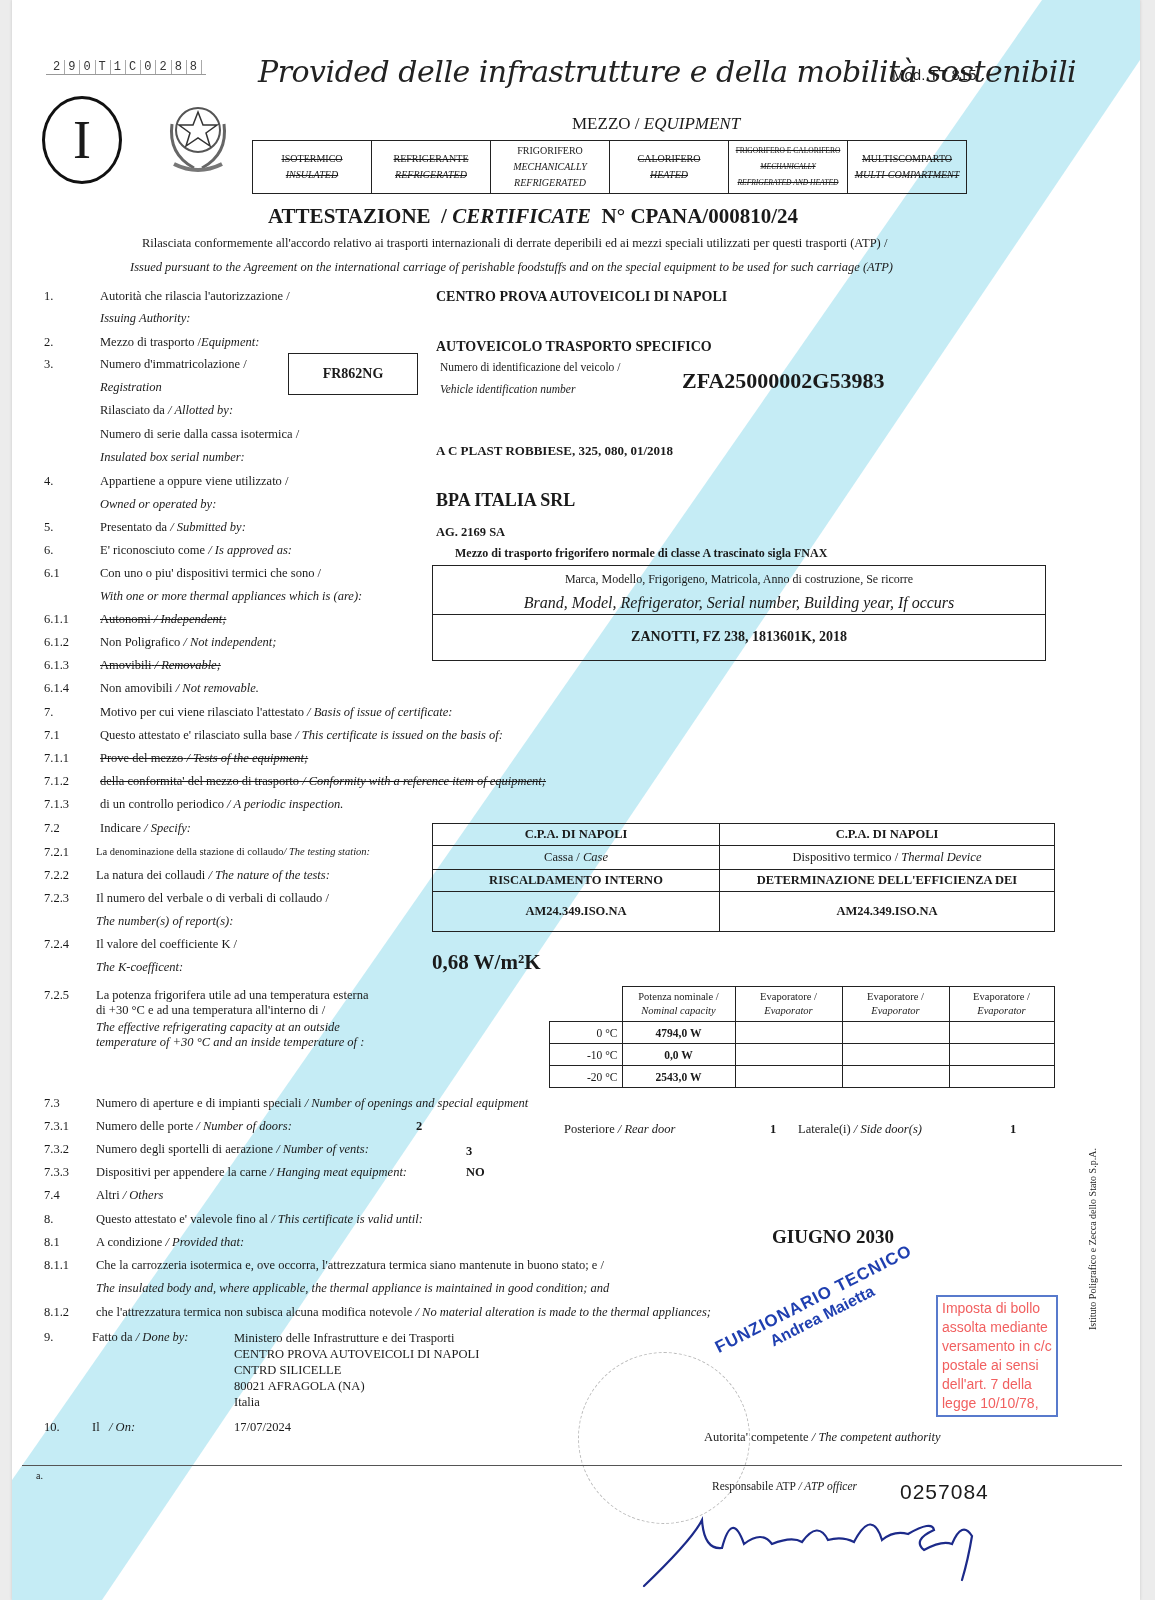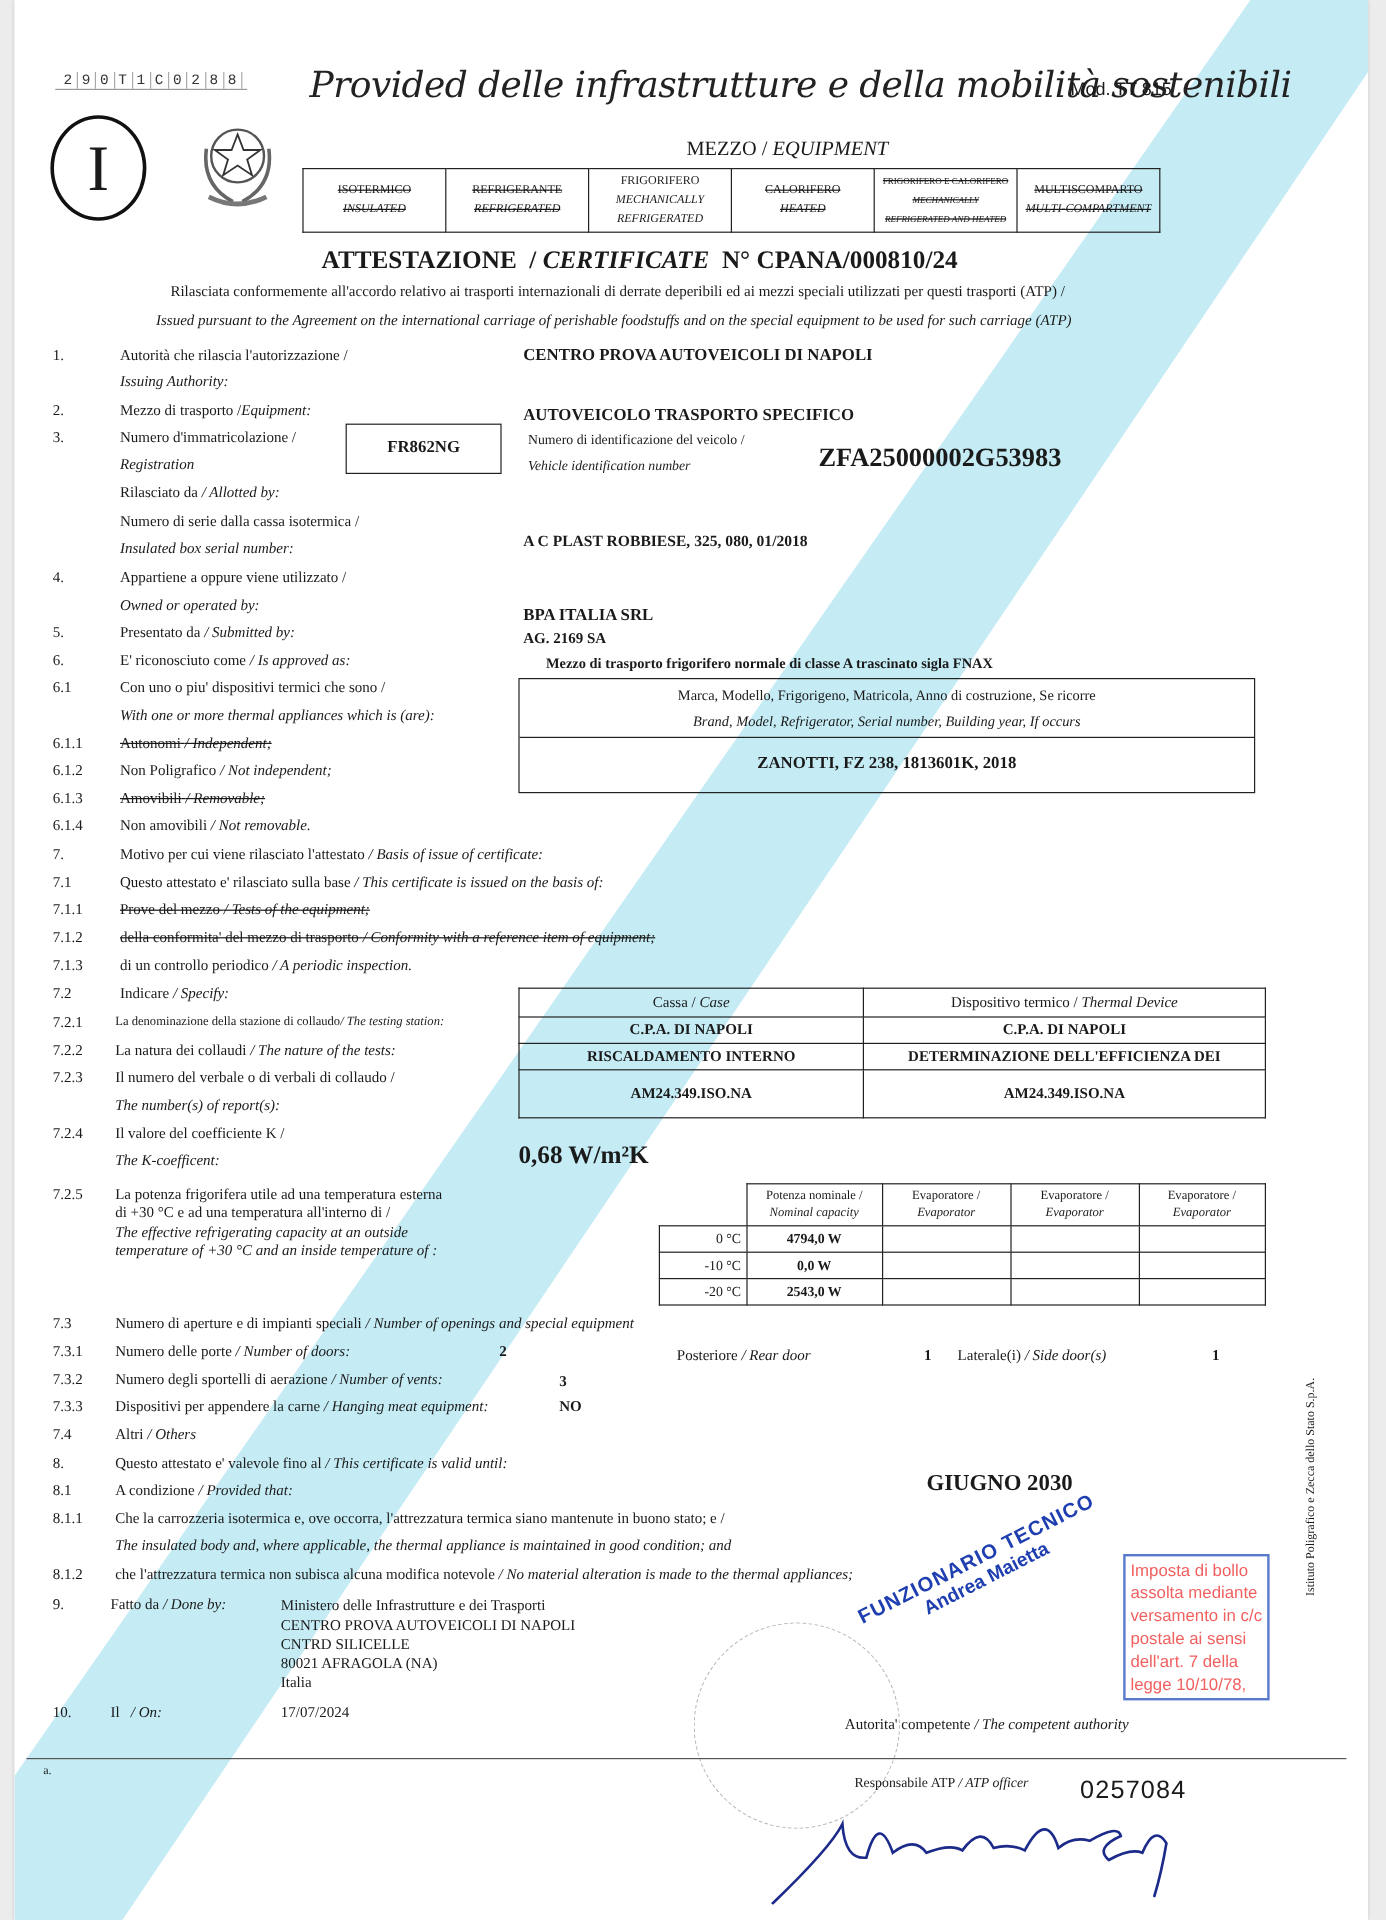--- a/index.html
+++ b/index.html
@@ -30,21 +30,21 @@
   .sub2 { left:118px; top:260px; font-size:12.5px; font-style:italic; }
   .row { font-size:12.5px; }
   .num { font-size:12.5px; }
   .val { font-size:14px; font-weight:bold; }
   .regbox { left:276px; top:353px; width:128px; height:40px; border:1.5px solid #222; display:flex;
             align-items:center; justify-content:center; font-size:14px; font-weight:bold; }
   .vin { left:670px; top:368px; font-size:22px; font-weight:bold; }
   .approved { left:443px; top:546px; font-size:12px; font-weight:bold; }
   .therm-box { left:420px; top:565px; width:612px; height:94px; border:1.5px solid #222; }
   .therm-box .h1 { position:absolute; top:6px; width:100%; text-align:center; font-size:12px; }
-  .therm-box .h2 { position:absolute; top:28px; width:100%; text-align:center; font-size:12px; font-style:italic; }
+  .therm-box .h2 { position:absolute; top:28px; width:100%; text-align:center; font-size:16px; font-style:italic; }
   .therm-box .sep { position:absolute; top:48px; left:0; width:100%; border-top:1.5px solid #222; }
   .therm-box .v { position:absolute; top:63px; width:100%; text-align:center; font-size:14px; font-weight:bold; }
   .tests { left:420px; top:823px; border-collapse:collapse; font-size:12.5px; }
   .tests td { border:1px solid #222; text-align:center; padding:2px 4px; }
   .kval { left:420px; top:950px; font-size:21px; font-weight:bold; }
   .cap { left:537px; top:986px; border-collapse:collapse; font-size:11.5px; }
   .cap td { border:1px solid #222; text-align:center; height:21px; padding:0 4px; }
   .cap .hd td { height:34px; font-size:10.5px; line-height:14px; }
   .cap td.tmp { text-align:right; width:58px; }
   .cap td.blank-c { border:none; }
@@ -147,21 +147,21 @@
   <div class="abs vin">ZFA25000002G53983</div>
 
   <div class="abs row" style="left:88px;top:403px"><span>Rilasciato da</span> <span class="it">/ Allotted by:</span></div>
   <div class="abs row" style="left:88px;top:427px">Numero di serie dalla cassa isotermica  /</div>
   <div class="abs row it" style="left:88px;top:450px">Insulated box serial number:</div>
   <div class="abs val" style="left:424px;top:443px;font-size:13px">A C PLAST ROBBIESE, 325, 080, 01/2018</div>
 
   <div class="abs num" style="left:32px;top:474px">4.</div>
   <div class="abs row" style="left:88px;top:474px">Appartiene a oppure viene utilizzato   /</div>
   <div class="abs row it" style="left:88px;top:497px">Owned or operated by:</div>
-  <div class="abs val" style="left:424px;top:506px;font-size:14px">BPA ITALIA SRL</div>
+  <div class="abs val" style="left:424px;top:490px;font-size:18px">BPA ITALIA SRL</div>
 
   <div class="abs num" style="left:32px;top:520px">5.</div>
   <div class="abs row" style="left:88px;top:520px"><span>Presentato da</span> <span class="it">/ Submitted by:</span></div>
   <div class="abs val" style="left:424px;top:525px;font-size:12.5px">AG. 2169 SA</div>
 
   <div class="abs num" style="left:32px;top:543px">6.</div>
   <div class="abs row" style="left:88px;top:543px"><span>E' riconosciuto come</span> <span class="it">/ Is approved as:</span></div>
   <div class="abs approved">Mezzo di trasporto frigorifero normale di classe A trascinato sigla FNAX</div>
 
   <div class="abs therm-box">
@@ -203,27 +203,27 @@
   <div class="abs row" style="left:84px;top:868px"><span>La natura dei collaudi</span> <span class="it">/ The nature of the tests:</span></div>
   <div class="abs num" style="left:32px;top:891px">7.2.3</div>
   <div class="abs row" style="left:84px;top:891px">Il numero del verbale o di verbali di collaudo /</div>
   <div class="abs row it" style="left:84px;top:914px">The number(s) of report(s):</div>
   <div class="abs num" style="left:32px;top:937px">7.2.4</div>
   <div class="abs row" style="left:84px;top:937px">Il valore del coefficiente K  /</div>
   <div class="abs row it" style="left:84px;top:960px">The K-coefficent:</div>
 
   <table class="abs tests">
     <tbody>
-        <tr style="height:24px">
+        <tr style="height:22px">
+      <td class="b">C.P.A. DI NAPOLI</td>
+      <td class="b">C.P.A. DI NAPOLI</td>
+    </tr>
+    <tr style="height:24px">
       <td style="width:278px"><span>Cassa</span> / <span class="it">Case</span></td>
       <td style="width:326px"><span>Dispositivo termico</span> / <span class="it">Thermal Device</span></td>
-    </tr>
-    <tr style="height:22px">
-      <td class="b">C.P.A. DI NAPOLI</td>
-      <td class="b">C.P.A. DI NAPOLI</td>
     </tr>
     <tr style="height:22px">
       <td class="b">RISCALDAMENTO INTERNO</td>
       <td class="b">DETERMINAZIONE DELL'EFFICIENZA DEI</td>
     </tr>
     <tr style="height:40px">
       <td class="b">AM24.349.ISO.NA</td>
       <td class="b">AM24.349.ISO.NA</td>
     </tr>
   </tbody>

